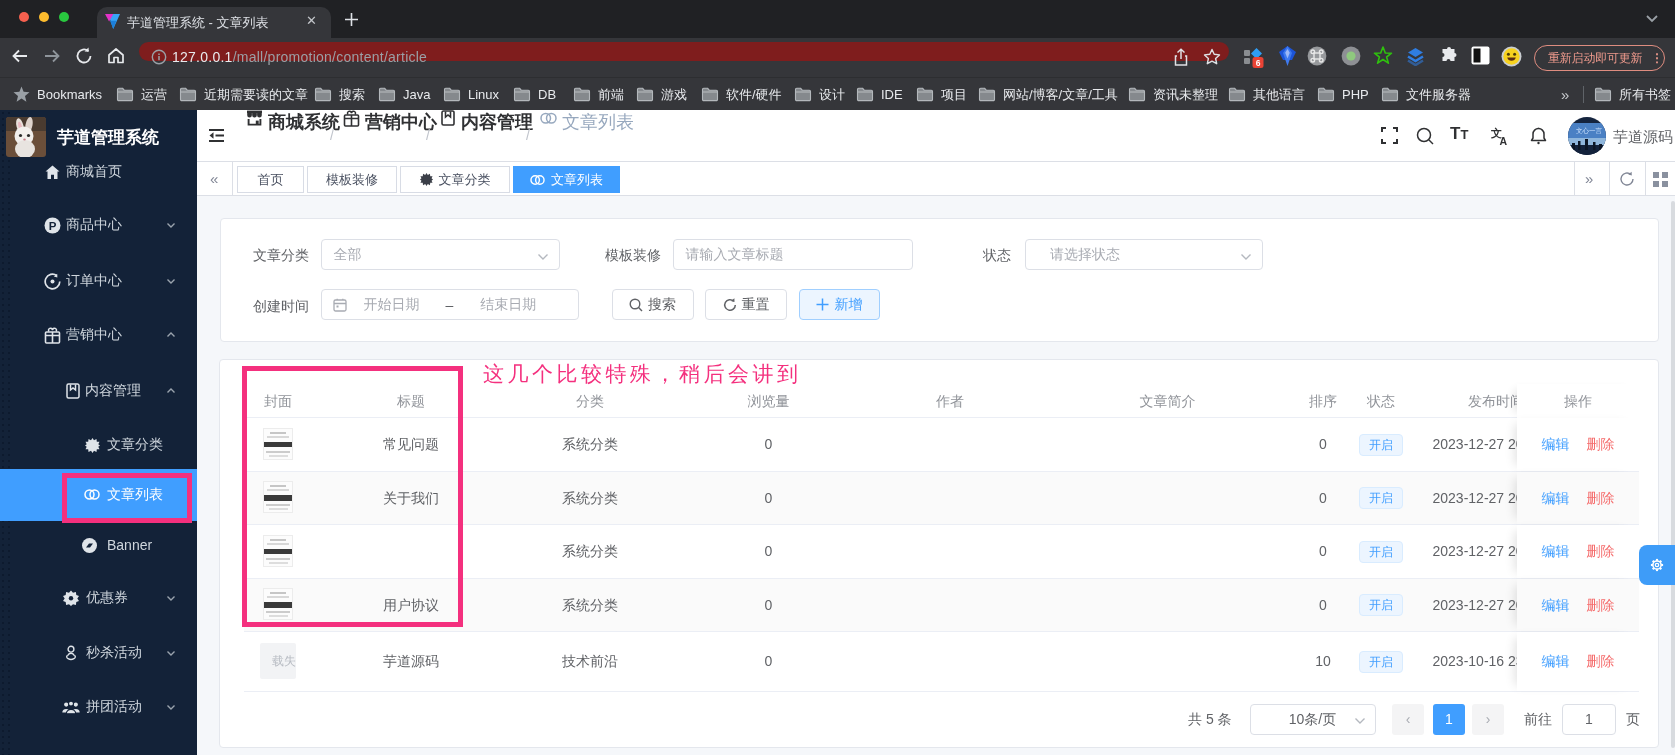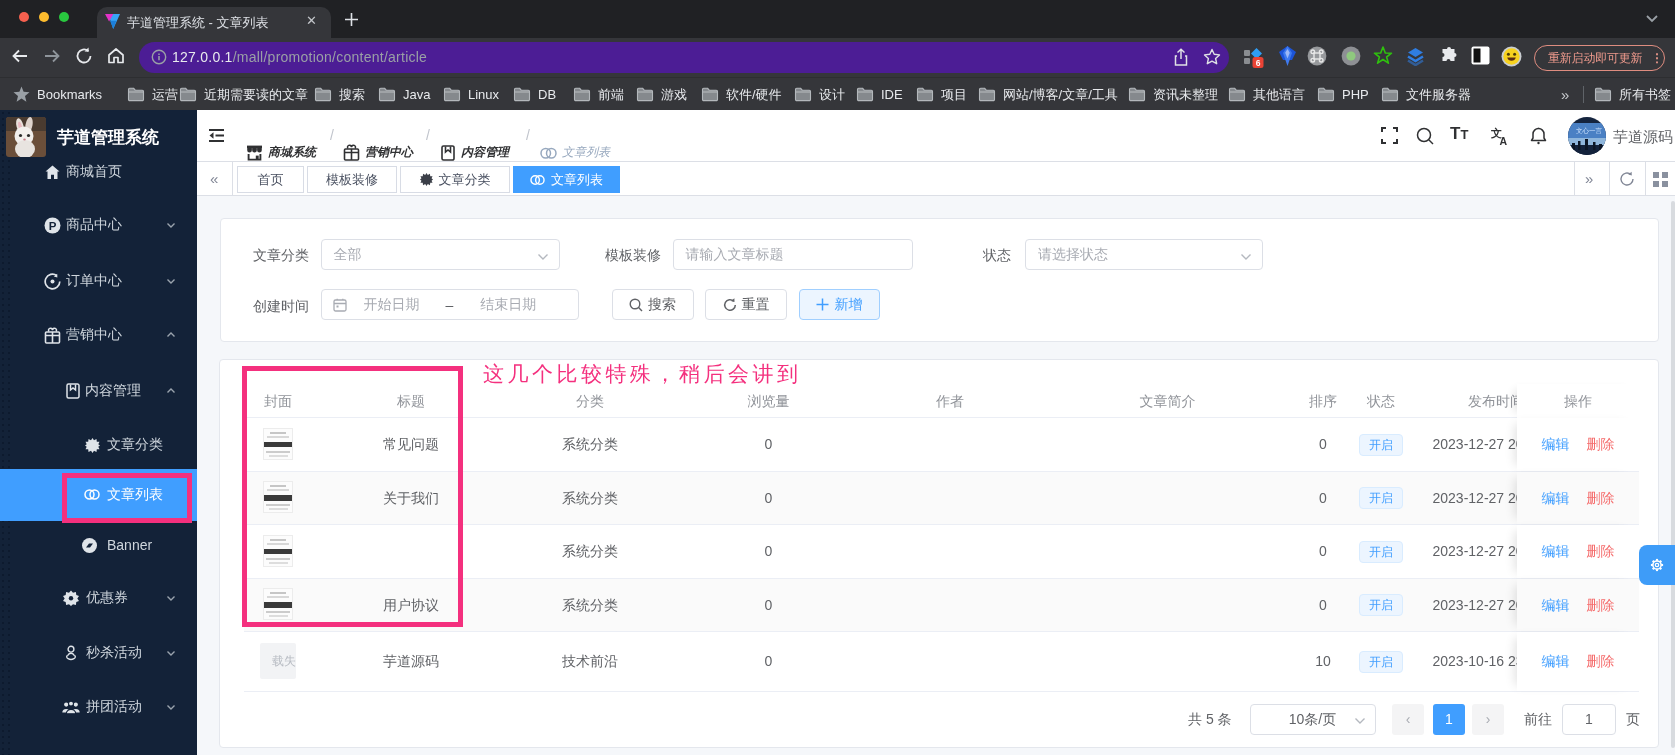--- a/index.html
+++ b/index.html
@@ -8,21 +8,21 @@
 #root{position:relative;width:1675px;height:755px;background:#f5f7fa;}
 
 #tabstrip{position:absolute;left:0;top:0;width:1675px;height:38px;background:#202124;}
 .light{position:absolute;top:12px;width:10px;height:10px;border-radius:50%;}
 #tab{position:absolute;left:97px;top:7px;width:234px;height:31px;background:#35363a;border-radius:10px 10px 0 0;}
 #tabtitle{position:absolute;left:30px;top:7px;font-size:13px;color:#dee1e6;white-space:nowrap;}
 #tabclose{position:absolute;left:209px;top:6px;font-size:13px;color:#c4c7cb;}
 #newtab{position:absolute;left:344px;top:12px;width:15px;height:15px;}
 #winchev{position:absolute;left:1644px;top:10px;}
 #toolbar{position:absolute;left:0;top:38px;width:1675px;height:39px;background:#35363a;}
-#addrpill{position:absolute;left:139px;top:3.5px;width:1090px;height:31px;border-radius:16px;background:#4c1d95;}
+#addrpill{position:absolute;left:139px;top:3.5px;width:1090px;height:19px;border-radius:16px;background:#7f1d1d;}
 #urltext{position:absolute;left:33px;top:7px;font-size:14px;letter-spacing:0.25px;color:#e8eaed;white-space:nowrap;}
 #urltext .dim{color:#9aa0a6;}
 .tbicon{position:absolute;top:8px;}
 #updatepill{position:absolute;left:1534px;top:7px;width:131px;height:26px;border:1px solid #df8d80;border-radius:13px;color:#ef9a8d;font-size:12px;letter-spacing:-0.2px;line-height:24px;padding-left:13px;}
 #bookmarks{position:absolute;left:0;top:77px;width:1675px;height:33px;background:#35363a;border-top:1px solid #2d2e31;}
 .bm{position:absolute;top:0;height:33px;display:flex;align-items:center;font-size:13px;color:#e8eaed;white-space:nowrap;text-align:right;}
 .bm svg{margin-right:7px;}
 
 #app{position:absolute;left:0;top:110px;width:1675px;height:645px;background:#f5f7fa;}
 #sidebar{position:absolute;left:0;top:0;width:197px;height:645px;background:#132238;}
@@ -30,21 +30,21 @@
 #logo{position:absolute;left:6px;top:7px;width:40px;height:40px;border-radius:3px;overflow:hidden;}
 #logotitle{position:absolute;left:57px;top:16px;font-size:17px;font-weight:bold;color:#ffffff;white-space:nowrap;}
 .mi{position:absolute;left:0;width:197px;display:flex;align-items:center;color:#cfd6dd;font-size:14px;white-space:nowrap;}
 .mi .ic{position:absolute;}
 .mi .tx{position:absolute;}
 .mi .chev{position:absolute;left:165px;}
 #miactive{background:#409eff;color:#ffffff;}
 #sidepink{position:absolute;left:62px;top:363px;width:130px;height:50px;border:5px solid #f4307e;}
 
 #navbar{position:absolute;left:197px;top:0;width:1478px;height:51px;background:#ffffff;}
-.bc{position:absolute;top:0;height:51px;display:flex;align-items:flex-end;font-size:12px;font-weight:bold;color:#303133;white-space:nowrap;font-style:italic;}
+.bc{position:absolute;top:0;height:51px;display:flex;align-items:flex-start;font-size:18px;font-weight:bold;color:#303133;white-space:nowrap;}
 .bc svg{margin-right:5px;}
 .bcsep{position:absolute;top:17px;font-size:14px;color:#c0c4cc;}
 .nvic{position:absolute;top:17px;}
 
 #tags{position:absolute;left:197px;top:51px;width:1478px;height:35px;background:#ffffff;border-top:1px solid #dcdfe6;border-bottom:1px solid #dcdfe6;}
 .tag{position:absolute;top:4px;height:27px;border:1px solid #d8dce5;background:#fff;color:#495060;font-size:13px;display:flex;align-items:center;justify-content:center;}
 .tagsep{position:absolute;top:0;width:1px;height:33px;background:#dcdfe6;}
 
 #content{position:absolute;left:197px;top:86px;width:1478px;height:559px;background:#f5f7fa;}
 .card{position:absolute;background:#ffffff;border:1px solid #e4e7ed;border-radius:4px;}
@@ -165,21 +165,21 @@
         <path d="M6.2 11.5 a4.5 4.5 0 0 0 8.6 0 Z" fill="#5c2e12"></path>
       </svg>
     <div id="updatepill">重新启动即可更新<span style="position:absolute;left:116px;top:0;font-weight:bold;">⋮</span></div>
   </div>
 
   <div id="bookmarks">
     <svg style="position:absolute;left:13px;top:8px;" width="17" height="17" viewBox="0 0 17 17">
         <path d="M8.5 0.5 L10.6 5.8 16.5 6.2 12 9.9 13.4 15.7 8.5 12.5 3.6 15.7 5 9.9 0.5 6.2 6.4 5.8 Z" fill="#9aa0a6"></path>
       </svg>
     <div class="bm" style="left:37px;">Bookmarks</div>
-    <div class="bm" style="left:127px;"><svg width="18" height="15" viewBox="0 0 18 15">
+    <div class="bm" style="left:116px;"><svg width="18" height="15" viewBox="0 0 18 15">
           <path d="M1.5 2.5 a1.2 1.2 0 0 1 1.2-1.2 h4l1.5 1.9 h7.1 a1.2 1.2 0 0 1 1.2 1.2 v8 a1.2 1.2 0 0 1-1.2 1.2 h-12.6 a1.2 1.2 0 0 1-1.2-1.2 Z" fill="#85898d" stroke="#b4b8bc" stroke-width="1.1"></path>
           <path d="M1.5 5 h15" stroke="#b4b8bc" stroke-width="1.1"></path>
         </svg>运营</div>
     <div class="bm" style="left:179px;"><svg width="18" height="15" viewBox="0 0 18 15">
           <path d="M1.5 2.5 a1.2 1.2 0 0 1 1.2-1.2 h4l1.5 1.9 h7.1 a1.2 1.2 0 0 1 1.2 1.2 v8 a1.2 1.2 0 0 1-1.2 1.2 h-12.6 a1.2 1.2 0 0 1-1.2-1.2 Z" fill="#85898d" stroke="#b4b8bc" stroke-width="1.1"></path>
           <path d="M1.5 5 h15" stroke="#b4b8bc" stroke-width="1.1"></path>
         </svg>近期需要读的文章</div>
     <div class="bm" style="left:314px;"><svg width="18" height="15" viewBox="0 0 18 15">
           <path d="M1.5 2.5 a1.2 1.2 0 0 1 1.2-1.2 h4l1.5 1.9 h7.1 a1.2 1.2 0 0 1 1.2 1.2 v8 a1.2 1.2 0 0 1-1.2 1.2 h-12.6 a1.2 1.2 0 0 1-1.2-1.2 Z" fill="#85898d" stroke="#b4b8bc" stroke-width="1.1"></path>
           <path d="M1.5 5 h15" stroke="#b4b8bc" stroke-width="1.1"></path>
@@ -483,21 +483,21 @@
             <span style="margin-left:12px;">全部</span>
             <svg style="position:absolute;right:10px;top:13px;" width="12" height="8" viewBox="0 0 12 8">
               <path d="M1.5 1.5 L6 6 L10.5 1.5" stroke="#b4b8bf" stroke-width="1.4" fill="none"></path>
             </svg>
           </div>
         <div class="flabel" style="left:384.5px;top:28px;">模板装修</div>
         <div class="finput" style="left:452px;top:20.5px;width:240px;height:31px;">
             <span style="margin-left:12px;">请输入文章标题</span>
           </div>
         <div class="flabel" style="left:762.5px;top:28px;">状态</div>
-        <div class="finput" style="left:804.5px;top:20.5px;width:238px;height:31px;">
+        <div class="finput" style="left:804.5px;top:20.5px;width:238px;height:31px;padding-left:12px;">
             <span style="margin-left:12px;">请选择状态</span>
             <svg style="position:absolute;right:10px;top:13px;" width="12" height="8" viewBox="0 0 12 8">
               <path d="M1.5 1.5 L6 6 L10.5 1.5" stroke="#b4b8bf" stroke-width="1.4" fill="none"></path>
             </svg>
           </div>
         <div class="flabel" style="left:32.5px;top:79px;">创建时间</div>
         <div class="finput" style="left:100px;top:70.5px;width:258px;height:31px;">
           <svg style="margin-left:11px;" width="14" height="14" viewBox="0 0 14 14">
               <rect x="1" y="2" width="12" height="11" rx="1.5" stroke="#a8abb2" stroke-width="1.3" fill="none"></rect>
               <path d="M1 5.5 H13 M4.2 2 V0.8 M9.8 2 V0.8" stroke="#a8abb2" stroke-width="1.3"></path>

